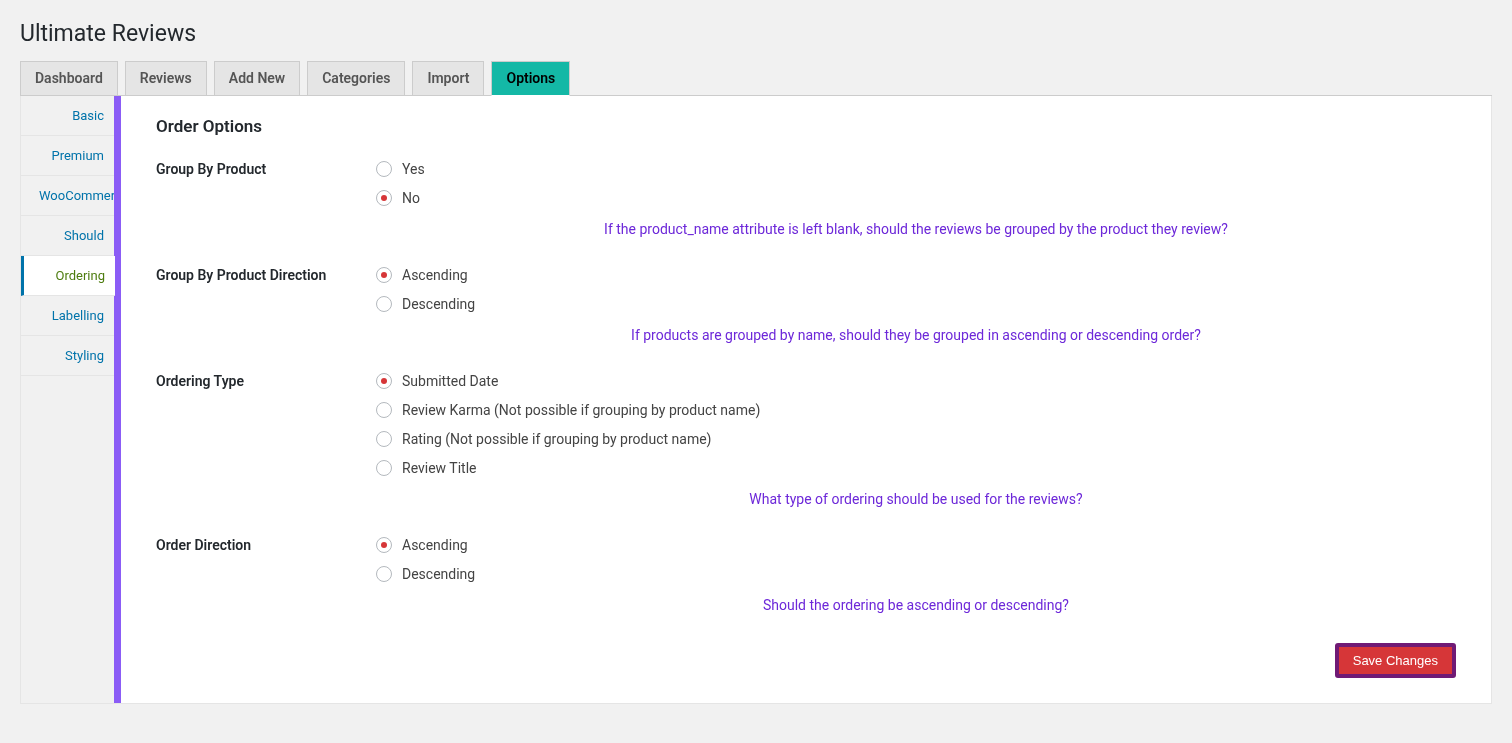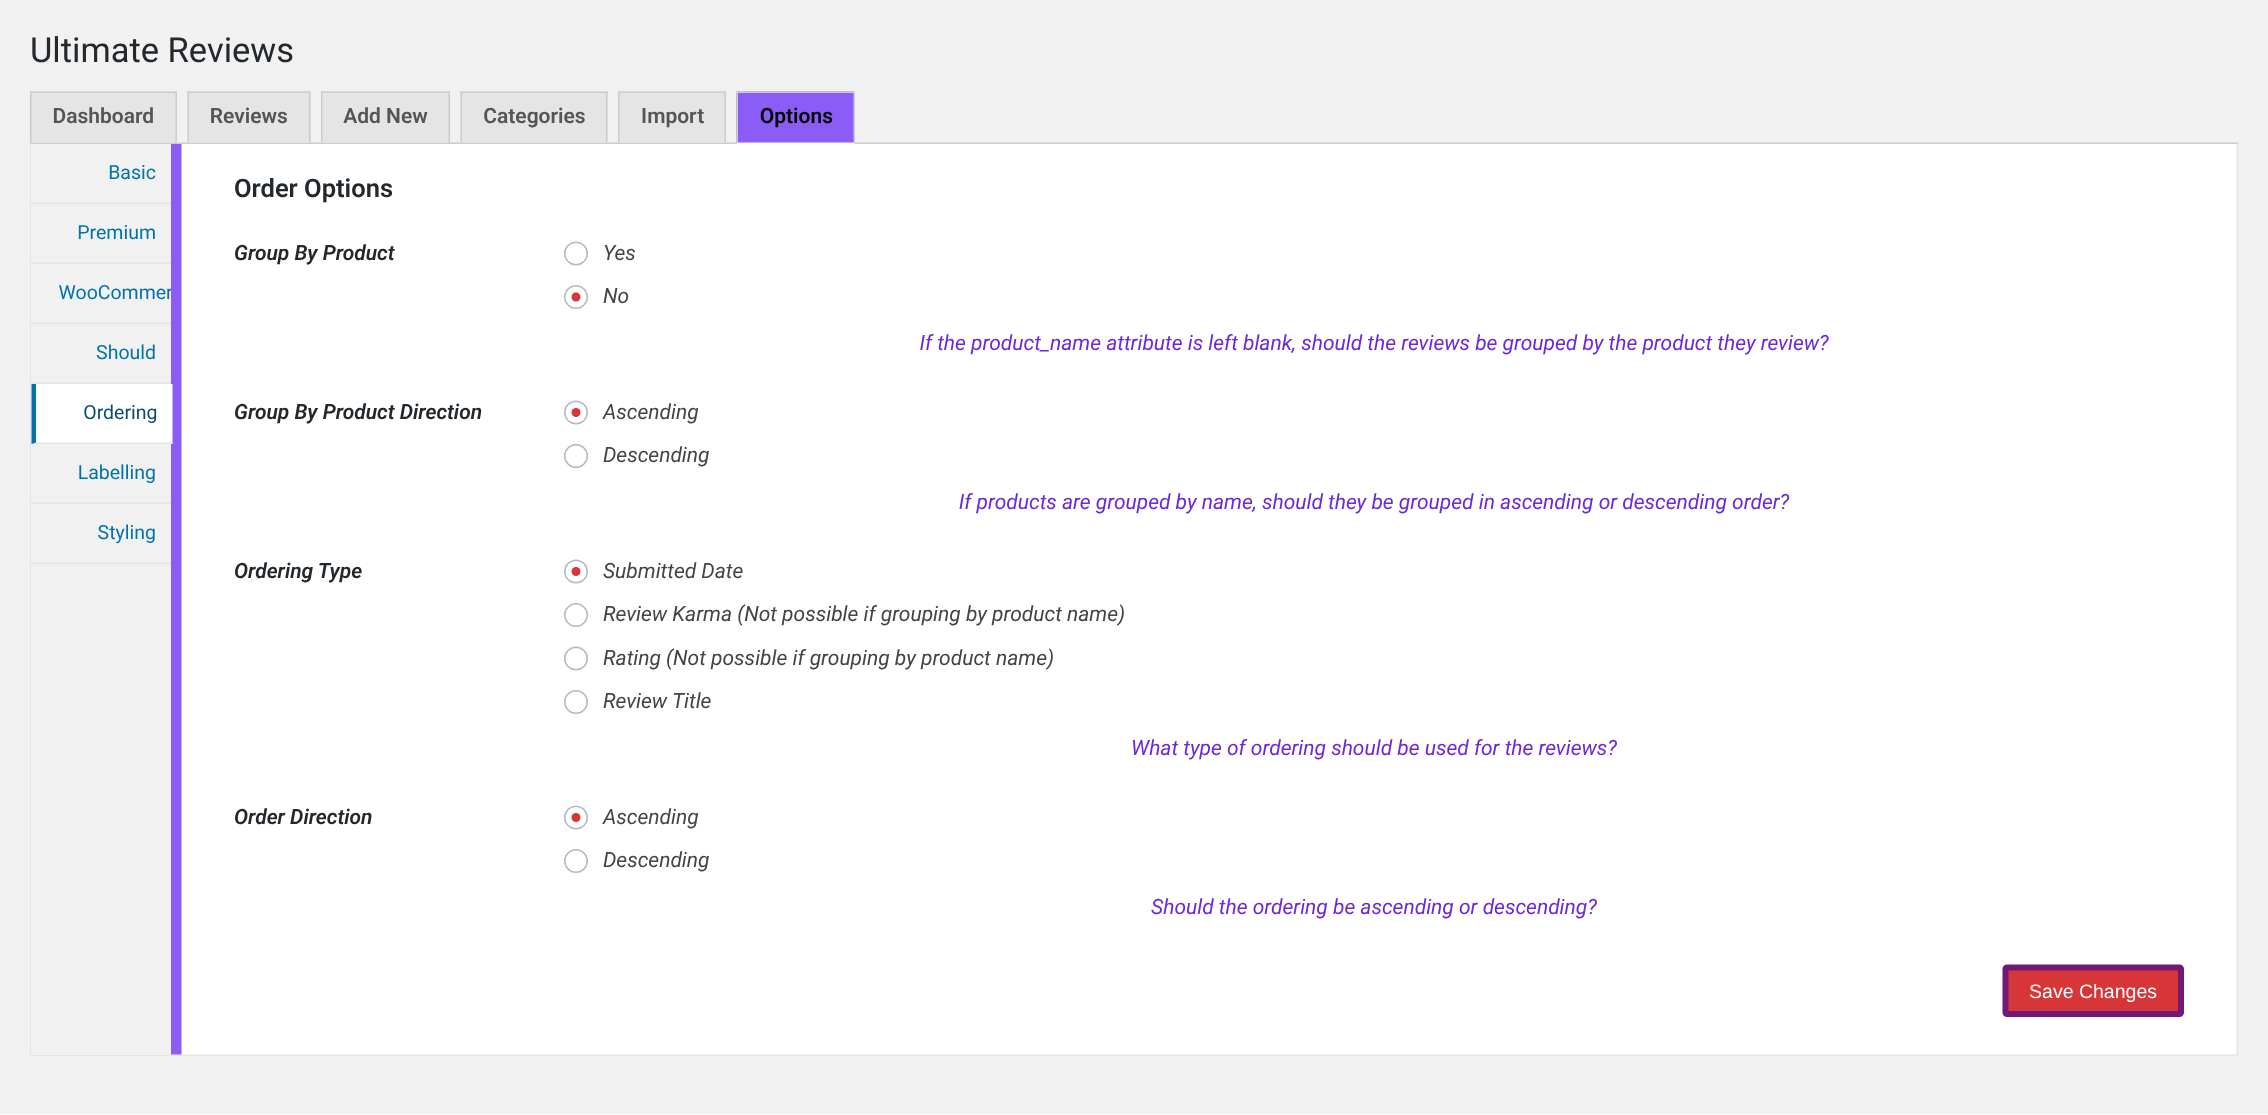--- a/index.html
+++ b/index.html
@@ -39,21 +39,21 @@
     background: #e5e5e5;
     color: #555;
     text-decoration: none;
     white-space: nowrap;
     cursor: pointer;
   }
   .nav-tab:first-child {
     margin-left: 0;
   }
   .nav-tab.active {
-    background: #8b5cf6;
+    background: #14b8a6;
     border-bottom: 1px solid #fff;
     color: #000;
     margin-bottom: -1px;
   }
   .options-container {
     display: flex;
     background: #fff;
     border: 1px solid #e5e5e5;
     border-top: none;
   }
@@ -69,39 +69,38 @@
     padding: 12px 10px 12px 18px;
     font-size: 13px;
     color: #0073aa;
     border-bottom: 1px solid #e5e5e5;
     cursor: pointer;
     overflow: hidden;
     white-space: nowrap;
   }
   .sidebar-item.active {
     background: #fff;
-    color: #0c4a6e;
+    color: #4d7c0f;
     border-left: 3px solid #0073aa;
     padding-left: 28px;
     margin-right: -1px;
   }
   .main {
     flex: 1;
     padding: 20px 35px 25px 35px;
     position: relative;
   }
   h3.section-title {
     font-size: 17px;
     font-weight: 600;
     margin: 0 0 25px 0;
   }
   .form-table {
     width: 100%;
     border-collapse: collapse;
-    font-style: italic;
   }
   .form-table tr > th {
     width: 220px;
     text-align: left;
     vertical-align: top;
     padding: 0 10px 30px 0;
     font-weight: 600;
     font-size: 14px;
     color: #23282d;
   }

